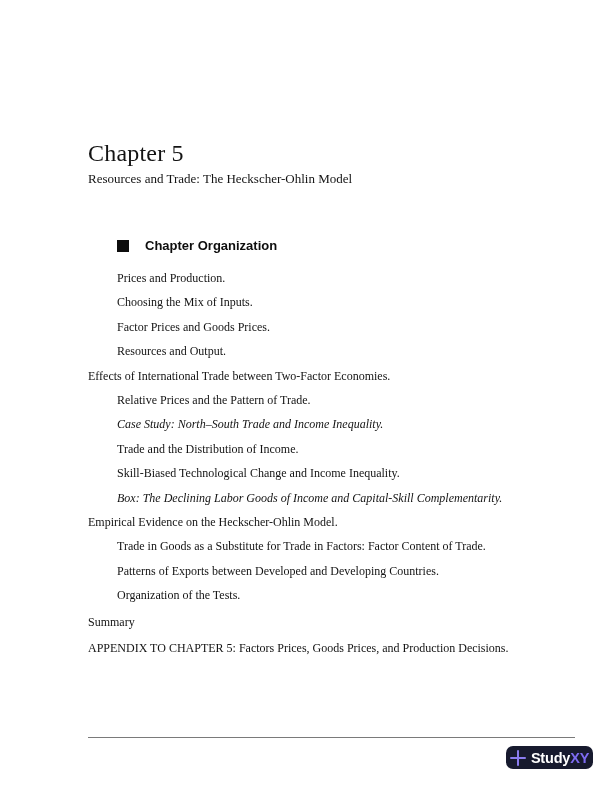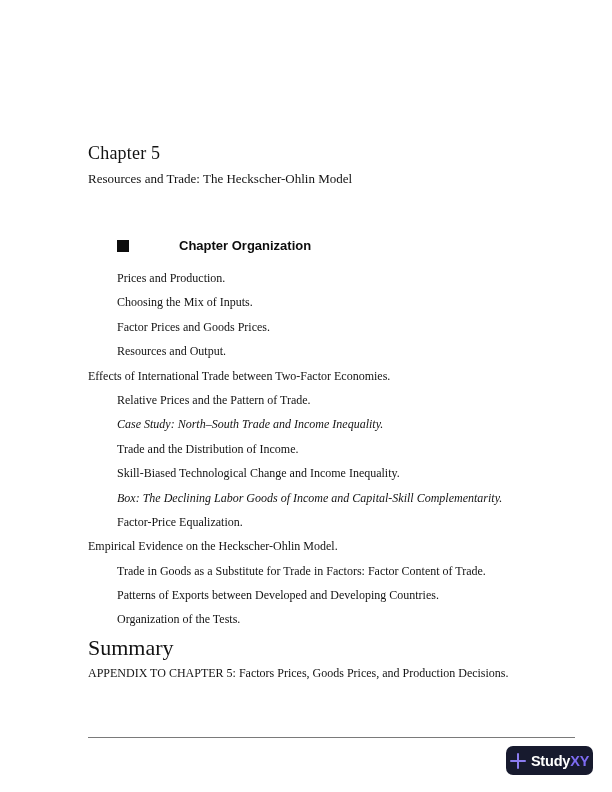--- a/index.html
+++ b/index.html
@@ -17,42 +17,41 @@
     overflow: hidden;
   }
   .content {
     position: absolute;
     left: 88px;
     top: 141px;
     width: 490px;
   }
   .chapter-title {
     margin: 0;
-    font-size: 18px;
+    font-size: 24px;
     line-height: 25px;
     font-weight: normal;
     letter-spacing: 0.2px;
   }
   .chapter-subtitle {
     margin: 2px 0 0 0;
     font-size: 13px;
     line-height: 22px;
     font-weight: normal;
   }
   .section-heading {
     margin-top: 48px;
     padding-left: 29px;
     display: flex;
     align-items: center;
     font-family: "Liberation Sans", "DejaVu Sans", sans-serif;
     font-weight: bold;
     font-size: 13px;
     line-height: 16px;
     color: #0d0d0d;
-    gap: 34px;
   }
   .square-bullet {
     width: 12px;
     height: 12px;
     background: #0d0d0d;
     display: inline-block;
     margin-right: 16px;
     flex: 0 0 auto;
   }
   .outline {
@@ -65,21 +64,21 @@
     white-space: nowrap;
   }
   .outline-item.level-2 {
     padding-left: 29px;
   }
   .outline-item.italic {
     font-style: italic;
   }
   .summary-heading {
     margin: 4px 0 0 0;
-    font-size: 22px;
+    font-size: 12px;
     line-height: 21px;
     font-weight: normal;
   }
   .appendix-line {
     margin: 8px 0 0 0;
     font-size: 12px;
     line-height: 14px;
     white-space: nowrap;
   }
   .footer-rule {
@@ -87,21 +86,21 @@
     left: 88px;
     top: 737px;
     width: 487px;
     border-top: 1px solid #7a7a7a;
   }
   .brand-badge {
     position: absolute;
     left: 506px;
     top: 746px;
     width: 87px;
-    height: 29px;
+    height: 23px;
     border-radius: 7px;
     display: flex;
     align-items: center;
     justify-content: center;
     gap: 5px;
     font-family: "Liberation Sans", "DejaVu Sans", sans-serif;
     font-weight: bold;
     font-size: 14.5px;
     letter-spacing: -0.2px;
   }
@@ -133,21 +132,20 @@
         <div class="outline-item level-2">Prices and Production.</div>
         <div class="outline-item level-2">Choosing the Mix of Inputs.</div>
         <div class="outline-item level-2">Factor Prices and Goods Prices.</div>
         <div class="outline-item level-2">Resources and Output.</div>
         <div class="outline-item level-1">Effects of International Trade between Two-Factor Economies.</div>
         <div class="outline-item level-2">Relative Prices and the Pattern of Trade.</div>
         <div class="outline-item level-2 italic">Case Study: North–South Trade and Income Inequality.</div>
         <div class="outline-item level-2">Trade and the Distribution of Income.</div>
         <div class="outline-item level-2">Skill-Biased Technological Change and Income Inequality.</div>
         <div class="outline-item level-2 italic">Box: The Declining Labor Goods of Income and Capital-Skill Complementarity.</div>
-        <div class="outline-item level-2">Factor-Price Equalization.</div>
         <div class="outline-item level-1">Empirical Evidence on the Heckscher-Ohlin Model.</div>
         <div class="outline-item level-2">Trade in Goods as a Substitute for Trade in Factors: Factor Content of Trade.</div>
         <div class="outline-item level-2">Patterns of Exports between Developed and Developing Countries.</div>
         <div class="outline-item level-2">Organization of the Tests.</div>
       </div>
 
     <h2 class="summary-heading">Summary</h2>
 
     <p class="appendix-line">APPENDIX TO CHAPTER 5: Factors Prices, Goods Prices, and Production Decisions.</p>
   </div>

